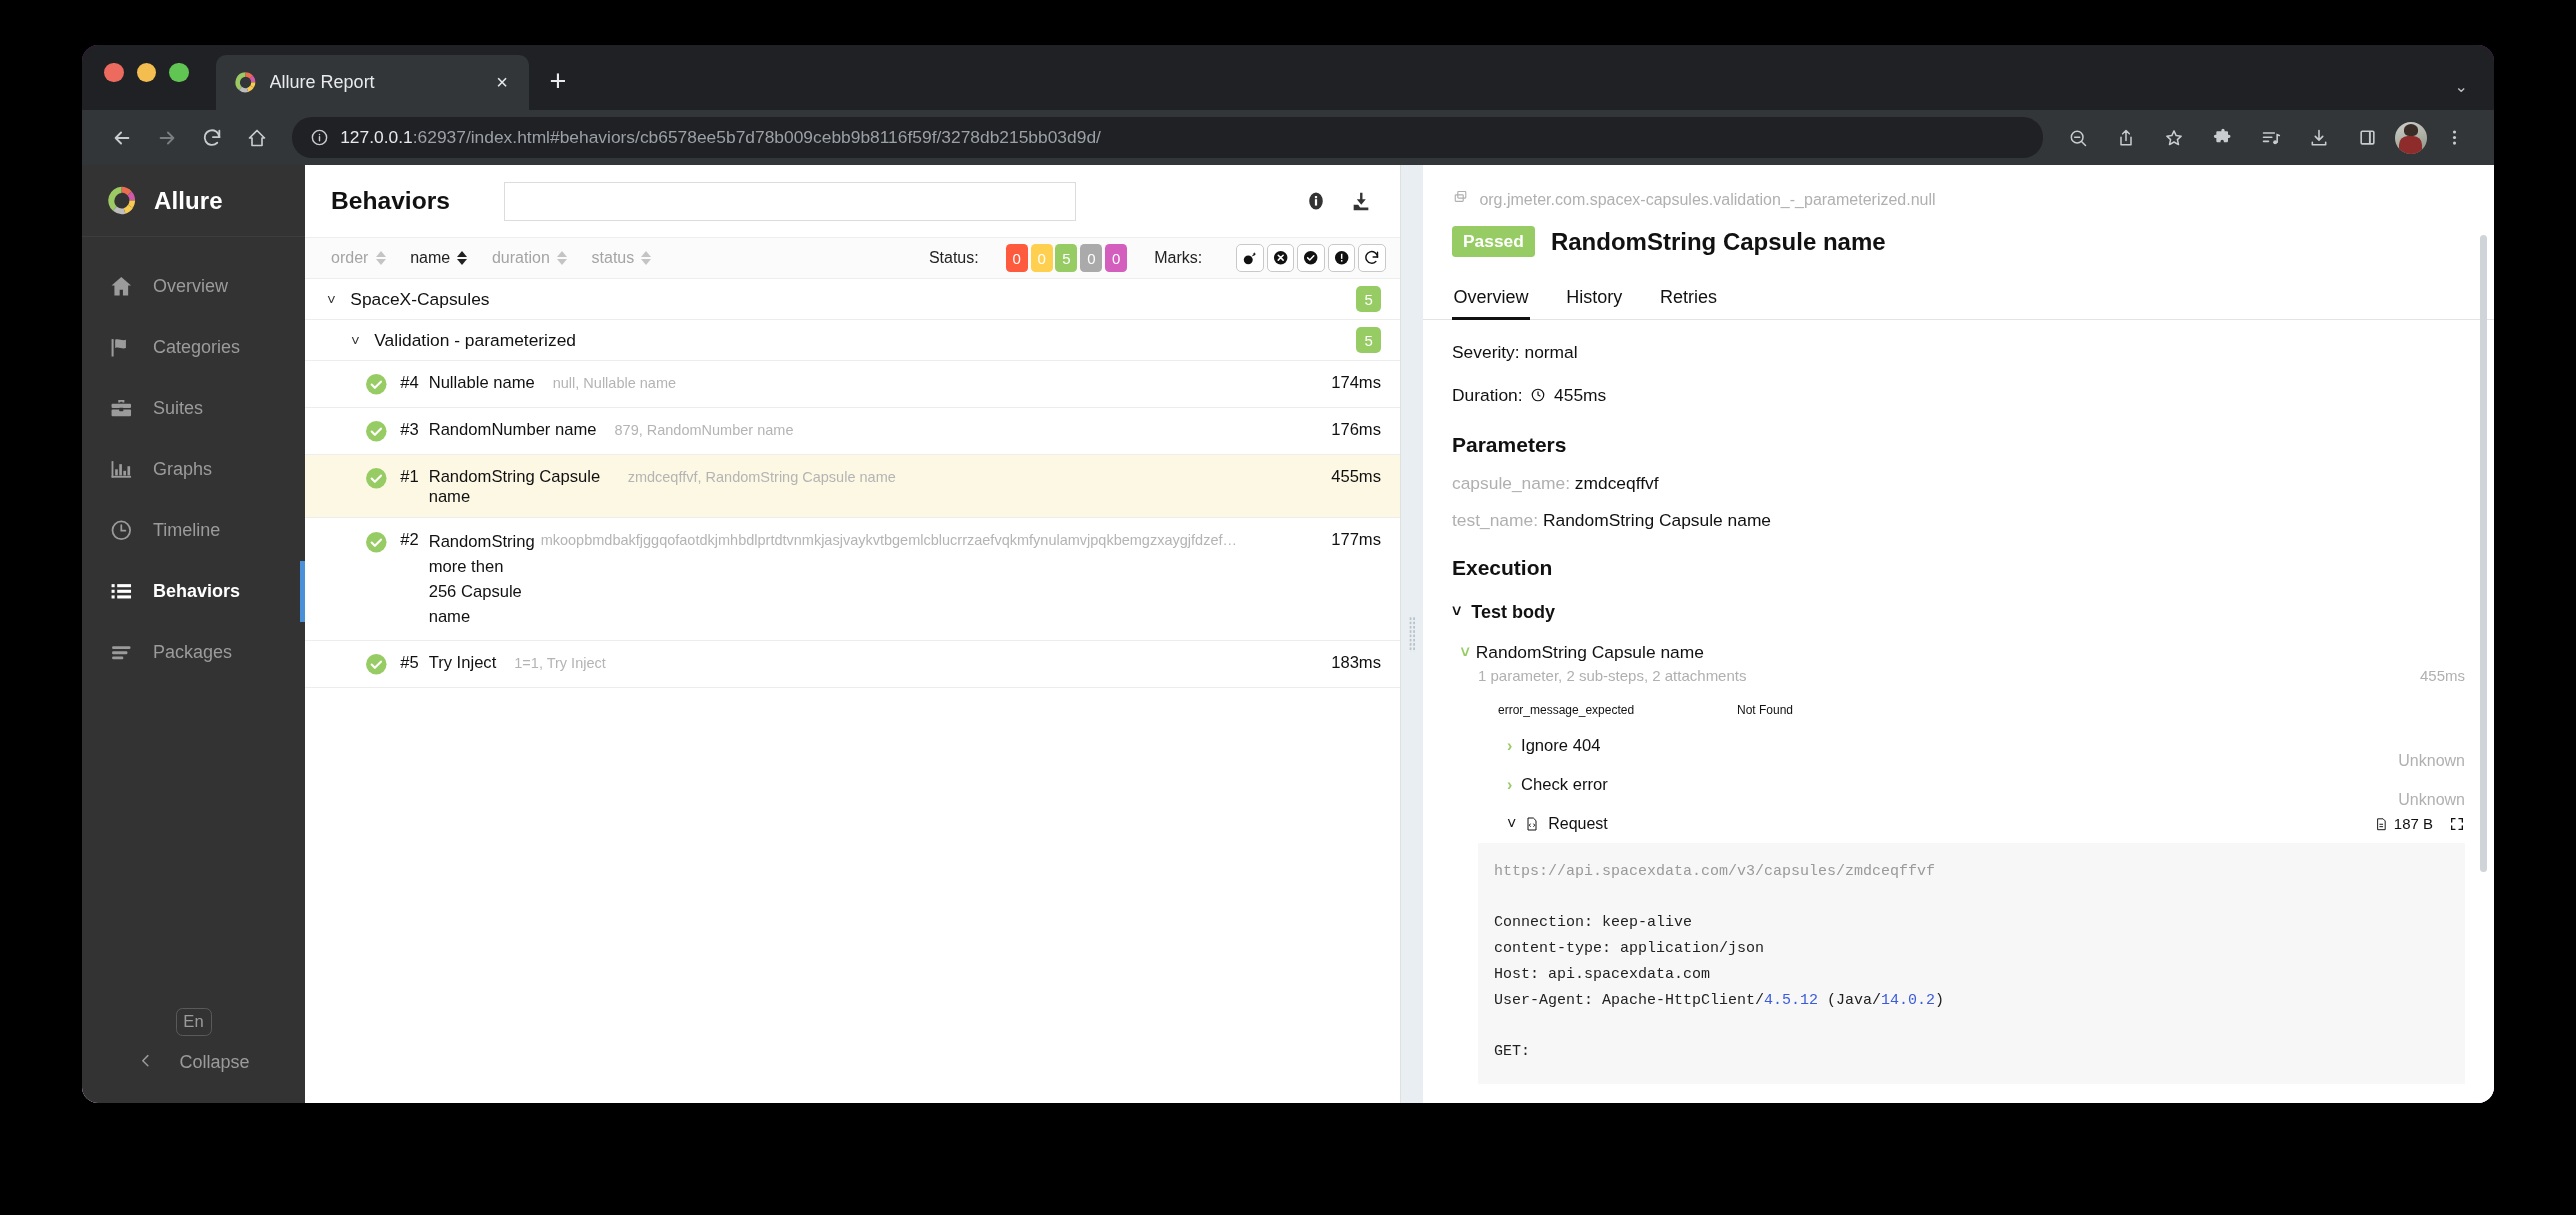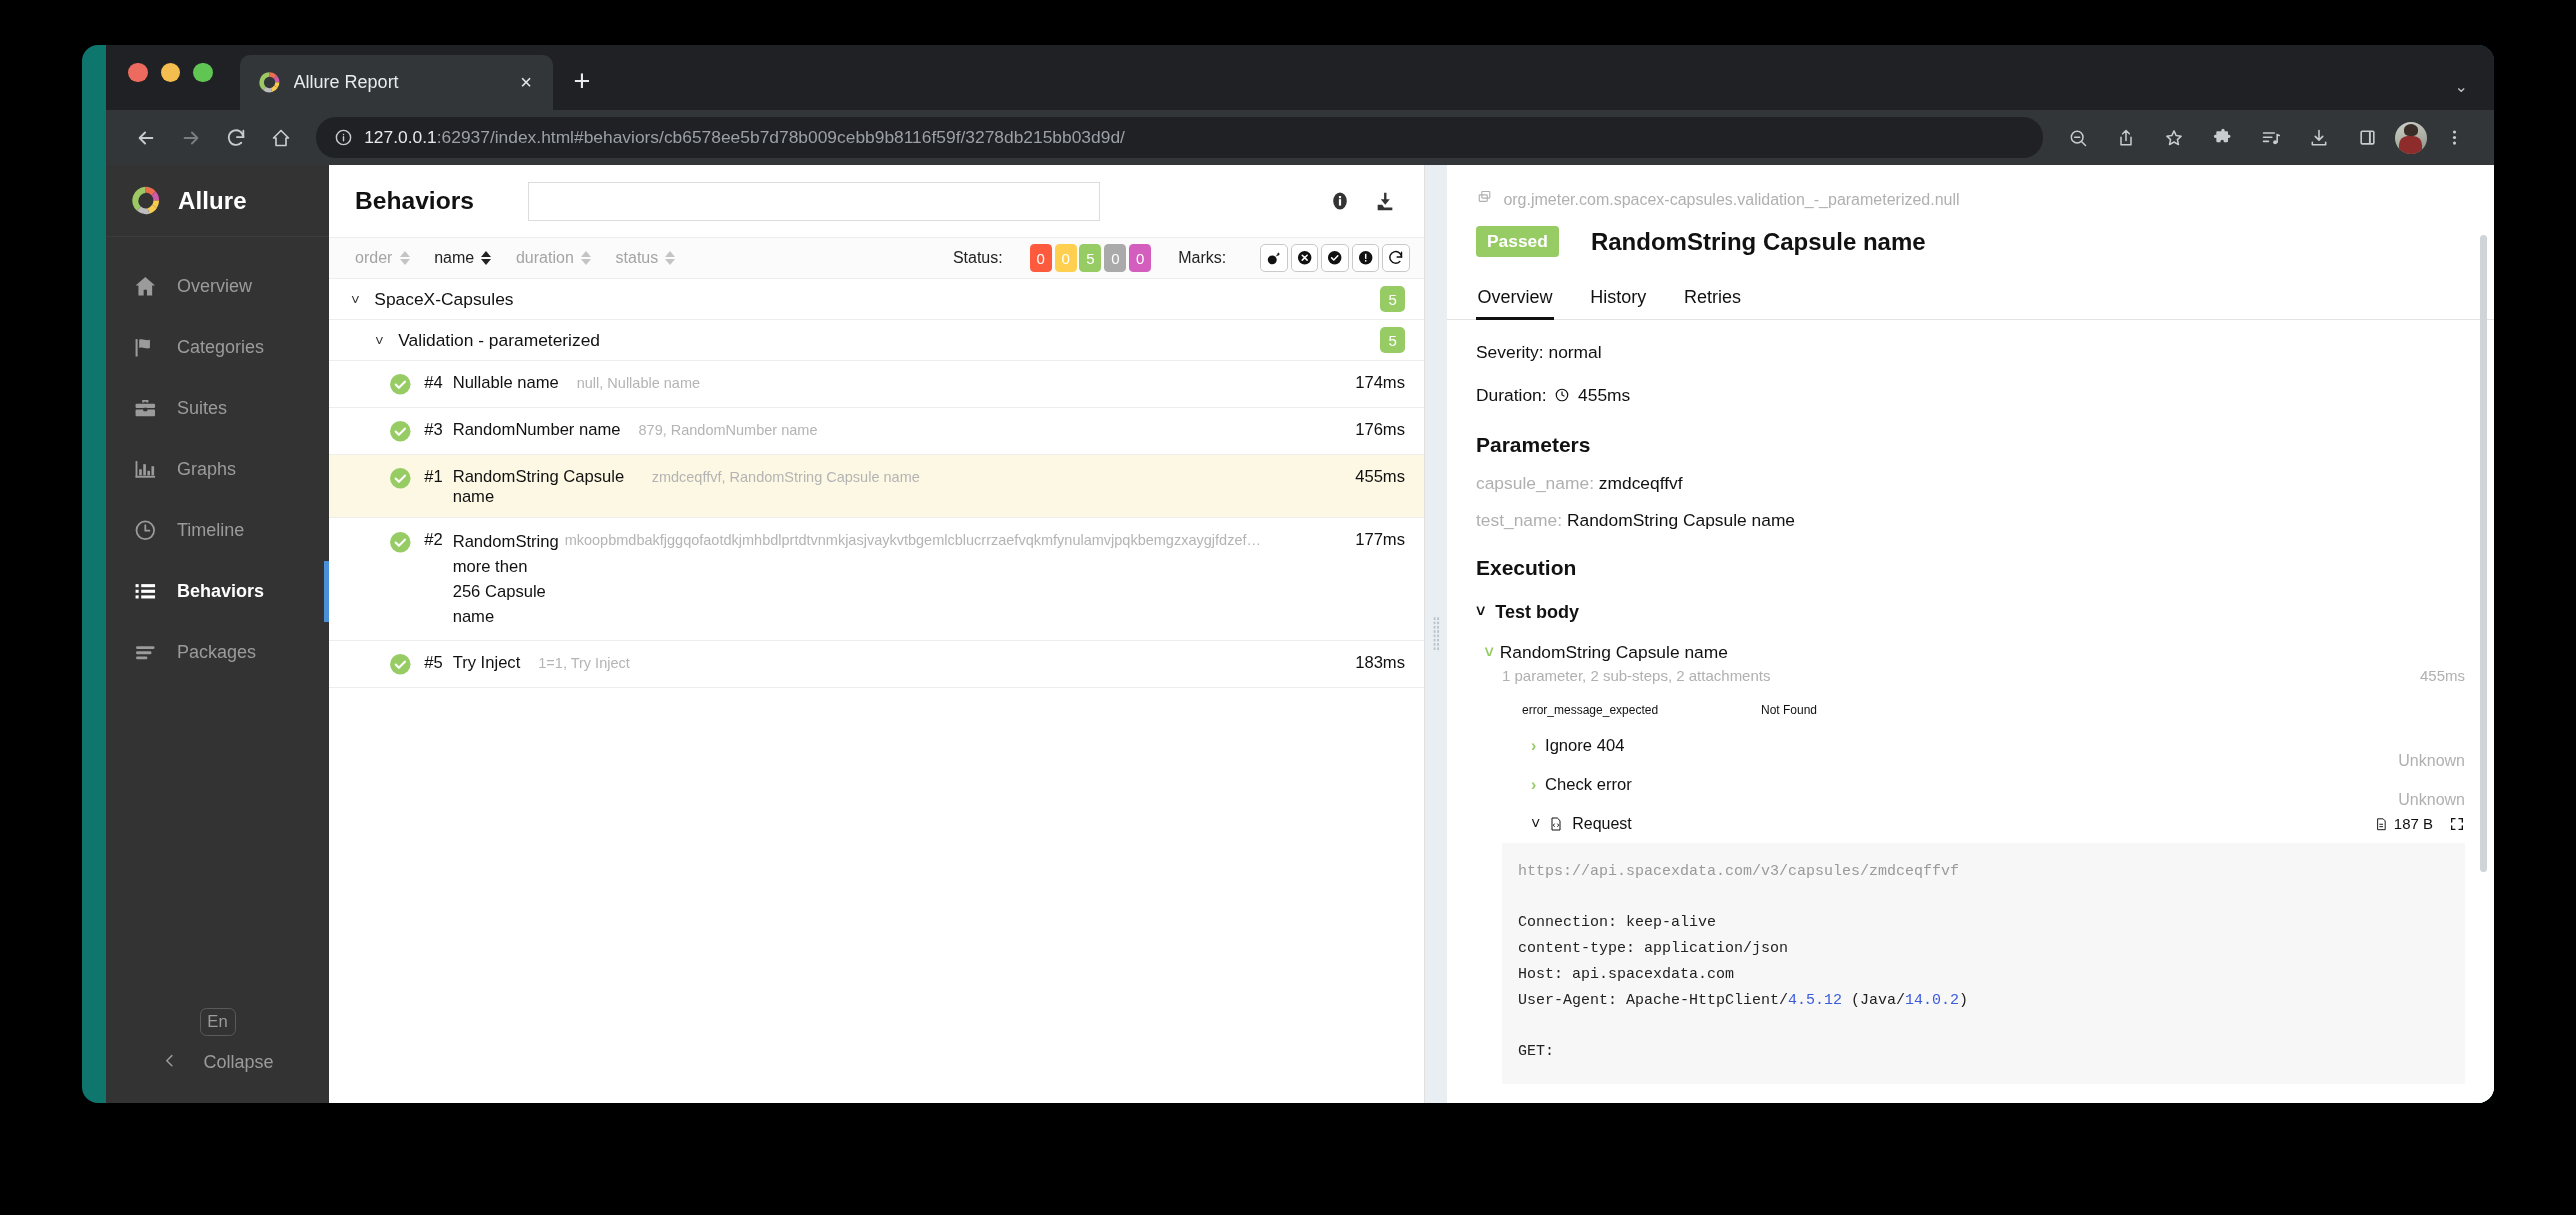--- a/index.html
+++ b/index.html
@@ -8,26 +8,25 @@
     background: #000;
     font-family: "Liberation Sans", sans-serif;
     overflow: hidden;
   }
 
   
   .browser-window {
     position: absolute;
     left: 82px; top: 45px;
     width: 2412px; height: 1058px;
-    background: #0f766e;
+    background: #a21caf;
     border-radius: 16px;
     overflow: hidden;
     display: flex;
     flex-direction: column;
-    padding-left: 24px;
   }
 
   
   .tabstrip {
     height: 65px;
     background: #202124;
     display: flex;
     align-items: flex-end;
     padding-left: 22px;
     position: relative;
@@ -350,21 +349,21 @@
     min-width: 0;
     position: relative;
     margin-top: 8px;
   }
   .rp-bread {
     display: flex; align-items: center; gap: 10px;
     padding: 16px 29px 0 29px;
     color: #b0b0b0; font-size: 16px;
   }
   .rp-title-row {
-    display: flex; align-items: center; gap: 32px;
+    display: flex; align-items: center; gap: 16px;
     padding: 16px 29px 0 29px;
   }
   .passed-badge {
     background: #97cc64; color: #fff;
     font-size: 17.4px; font-weight: bold;
     padding: 5px 11px; border-radius: 3.6px;
   }
   .rp-title { font-size: 24px; font-weight: bold; color: #111; }
 
   .rp-tabs {

